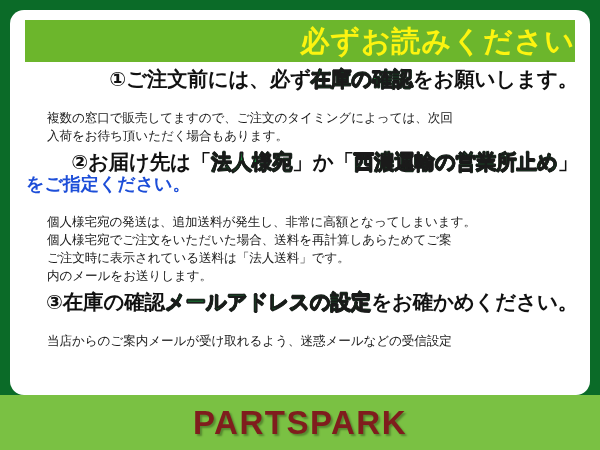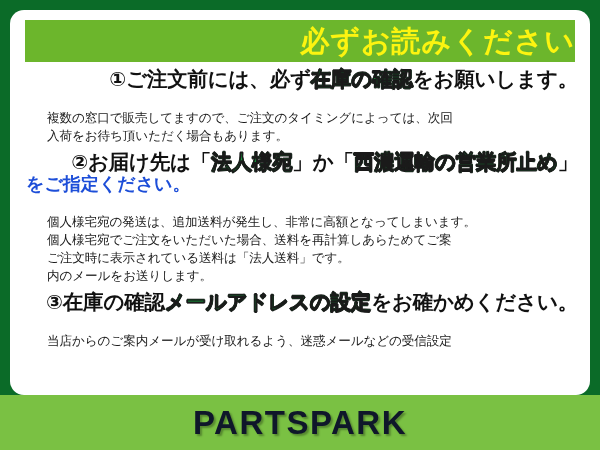--- a/index.html
+++ b/index.html
@@ -121,21 +121,21 @@
     bottom: 0;
     width: 600px;
     height: 55px;
     background: #7ac143;
   }
   #footer-brand {
     width: 100%;
     height: 42px;
     line-height: 55px;
     text-align: center;
-    color: #0f172a;
+    color: #7f1d1d;
     font-size: 33px;
     font-weight: bold;
     letter-spacing: 1.5px;
     text-shadow: 2px 2px 2px rgba(0,0,0,0.30);
     white-space: nowrap;
   }
 </style>
 </head>
 <body>
 

